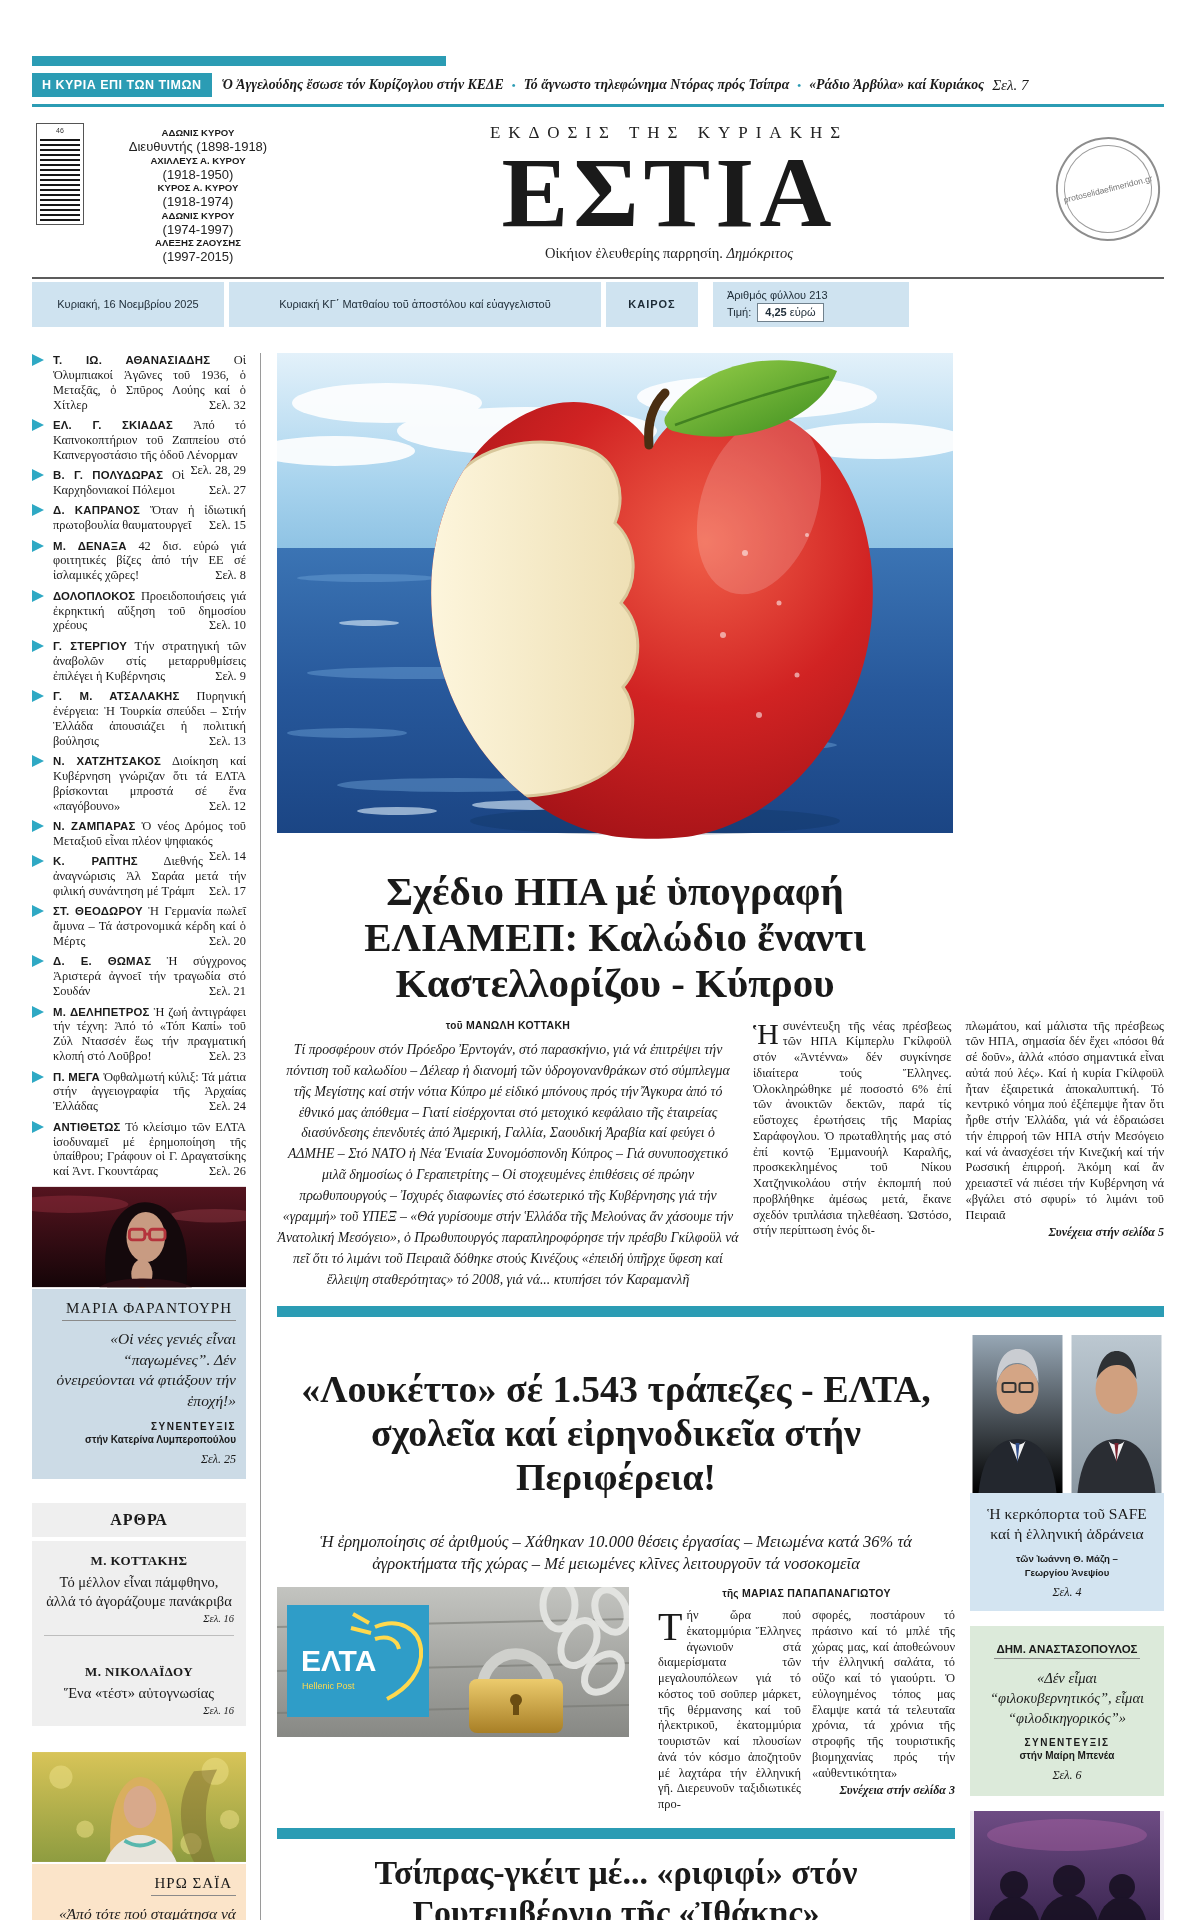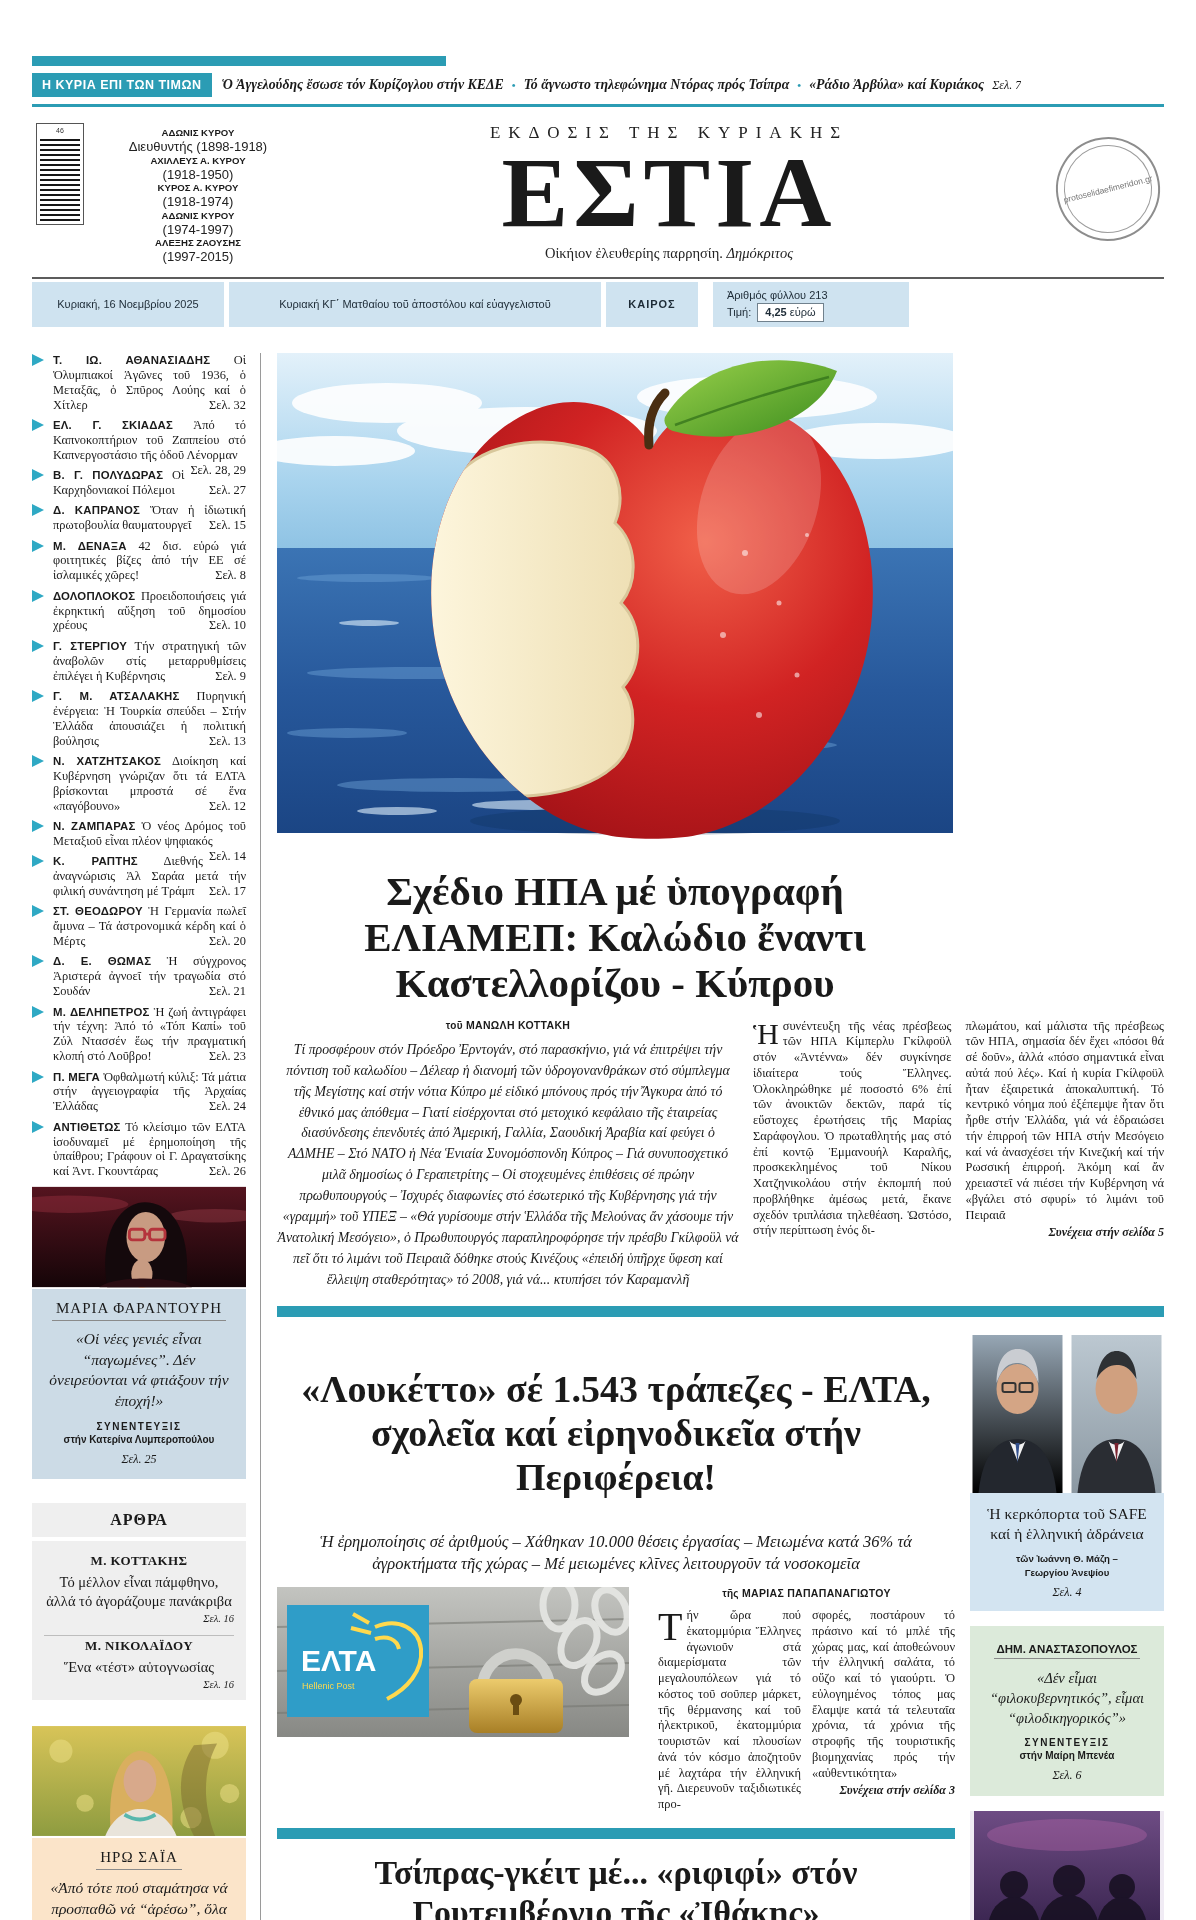--- a/index.html
+++ b/index.html
@@ -6,21 +6,21 @@
 *{box-sizing:border-box;}
 body{margin:0;width:1196px;height:1920px;overflow:hidden;background:#fff;color:var(--ink);
   font-family:"Liberation Serif",serif;}
 .page{width:1196px;height:1920px;padding:0 32px;overflow:hidden;}
 .prebar{width:414px;height:10px;background:var(--accent);margin:56px 0 7px 0;}
 .top-strip{display:flex;align-items:center;gap:10px;white-space:nowrap;}
 .strip-label{background:var(--accent);color:#fff;font-family:"Liberation Sans",sans-serif;
   font-weight:bold;font-size:12.5px;letter-spacing:.5px;padding:5px 10px;}
 .strip-items{display:flex;align-items:center;gap:8px;font-style:italic;font-weight:bold;font-size:13.8px;overflow:hidden;}
 .dot{color:var(--accent);font-style:normal;font-size:11px;}
-.strip-page{font-size:12px;font-weight:normal;}
+.strip-page{font-size:15px;font-weight:normal;}
 .rule{height:3px;background:var(--accent);margin-top:7px;}
 
 .masthead{display:flex;align-items:flex-start;padding:16px 4px 6px;}
 .mh-left{display:flex;gap:8px;width:268px;flex:none;}
 .barcode{width:48px;height:102px;border:1px solid #555;background:#fff;padding:3px;display:flex;flex-direction:column;align-items:center;flex:none;}
 .bc-num{font-family:"Liberation Sans",sans-serif;font-size:7px;line-height:1;color:#333;}
 .bc-stripes{flex:1;width:100%;margin-top:2px;background:repeating-linear-gradient(0deg,#161616 0 2px,#fff 2px 5px);}
 .directors{flex:1;text-align:center;font-family:"Liberation Sans",sans-serif;padding-top:4px;}
 .dir-name{font-weight:bold;font-size:9.6px;line-height:1.25;}
 .dir-years{font-size:13px;line-height:1.2;color:#222;}
@@ -48,31 +48,31 @@
 
 .content{display:flex;margin-top:26px;}
 .rail{width:228px;flex:none;padding-right:14px;}
 .main{flex:1;padding-left:16px;border-left:1px solid #9a9a9a;}
 
 .teaser{font-size:12.4px;line-height:1.2;text-align:justify;margin:0 0 5.5px;position:relative;padding-left:21px;}
 .tri{position:absolute;left:0;top:1px;width:0;height:0;border-style:solid;border-width:6px 0 6px 12px;border-color:transparent transparent transparent #2fa9c4;}
 .t-author{font-family:"Liberation Sans",sans-serif;font-size:11.4px;letter-spacing:.2px;}
 .t-page{float:right;padding-left:6px;}
 .photo{display:block;width:100%;}
-.railbox{background:#ccdbe6;text-align:center;padding:10px 10px 12px;margin-bottom:24px;}
+.railbox{background:#ccdbe6;text-align:right;padding:10px 10px 12px;margin-bottom:24px;}
 .rb-name{font-size:15px;letter-spacing:1px;display:inline-block;border-bottom:1px solid #8a8a8a;padding:0 4px 3px;margin-bottom:8px;}
 .rb-quote{font-style:italic;font-size:15.5px;line-height:1.35;margin-bottom:9px;}
 .rb-int1{font-family:"Liberation Sans",sans-serif;font-weight:bold;font-size:10px;letter-spacing:1.5px;}
 .rb-int2{font-family:"Liberation Sans",sans-serif;font-weight:bold;font-size:10px;margin-top:2px;}
 .rb-page{font-style:italic;font-size:12px;margin-top:7px;}
 .peach{background:#fbe4c9;}
 .arthra{margin-bottom:24px;}
 .arthra-h{background:#efefef;text-align:center;font-weight:bold;font-size:16px;letter-spacing:1px;padding:8px 0;margin-bottom:4px;}
 .arthra-b{background:#efefef;padding:12px 12px 10px;text-align:center;}
-.ar-item+.ar-item{border-top:1px solid #bdbdbd;margin-top:11px;padding-top:2px;}
+.ar-item+.ar-item{border-top:1px solid #bdbdbd;margin-top:11px;padding-top:28px;}
 .ar-author{font-weight:bold;font-size:13px;letter-spacing:.4px;margin-bottom:4px;}
 .ar-title{font-size:14.5px;line-height:1.3;}
 .ar-page{font-size:10.5px;font-style:italic;text-align:right;margin-top:2px;}
 
 .hero{display:block;}
 .a1-headline{width:676px;text-align:center;font-size:41px;line-height:1.12;margin:16px 0 12px;}
 .a1-body{display:flex;gap:14px;margin-top:6px;}
 .a1-lead{width:462px;flex:none;text-align:center;}
 .byline{font-family:"Liberation Sans",sans-serif;font-size:10.5px;font-weight:bold;letter-spacing:.3px;margin-bottom:9px;text-transform:uppercase;}
 .byline .pfx{text-transform:none;font-size:10px;}

